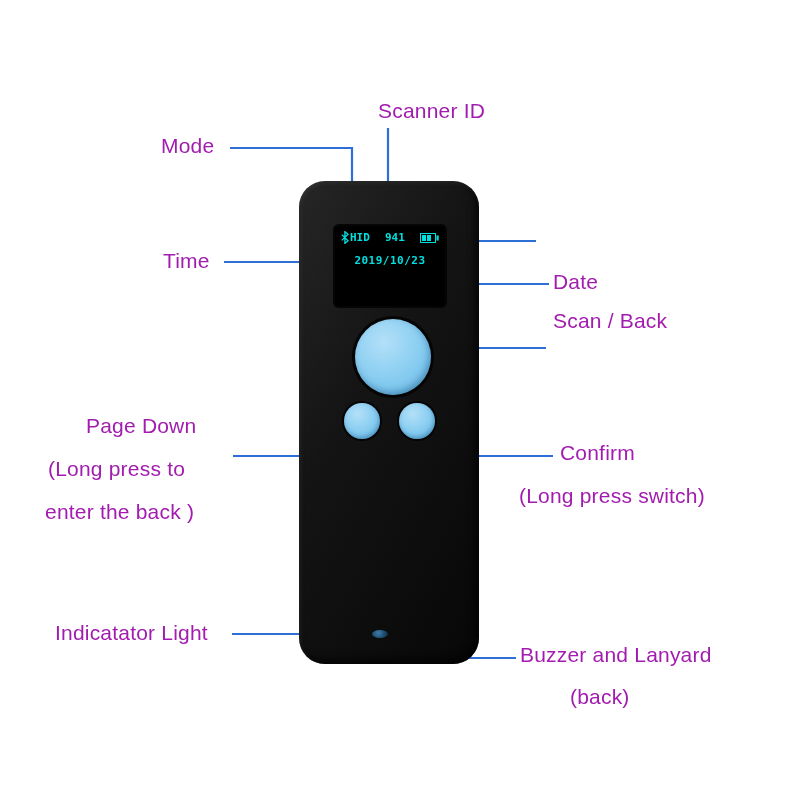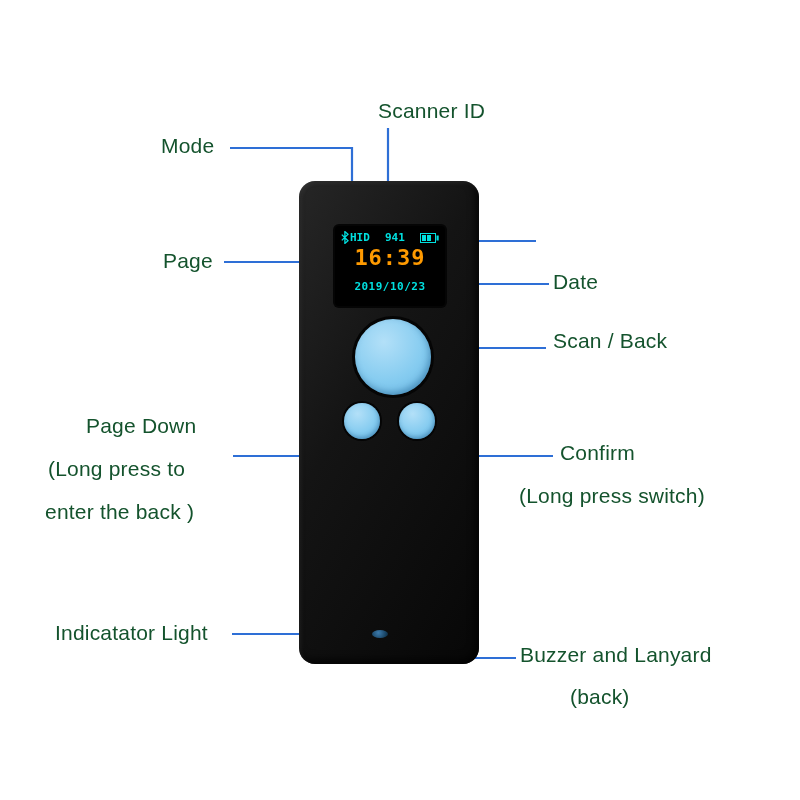--- a/index.html
+++ b/index.html
@@ -3,27 +3,27 @@
 <meta charset="utf-8">
 <style>
   html,body{margin:0;padding:0;background:#fff;}
   .stage{
     position:relative;width:800px;height:800px;background:#ffffff;
     font-family:"Liberation Sans",sans-serif;overflow:hidden;
   }
   .lines{position:absolute;left:0;top:0;pointer-events:none;}
   .lines polyline{fill:none;stroke:#2e6fd6;stroke-width:2.2;}
   .label{
-    position:absolute;font-size:21px;color:#14532d;white-space:nowrap;
+    position:absolute;font-size:21px;color:#a21caf;white-space:nowrap;
     letter-spacing:0.2px;
   }
   
   .device{
     position:absolute;left:299px;top:181px;width:180px;height:483px;
-    border-radius:16px;
+    border-radius:26px;
     background:linear-gradient(120deg,#262626 0%,#141414 40%,#070707 100%);
     box-shadow:inset 2px 2px 4px rgba(255,255,255,0.07), inset -3px -4px 8px rgba(0,0,0,0.8);
   }
   .screen{
     position:absolute;left:36px;top:45px;width:110px;height:80px;
     background:#000;border-radius:4px;
     box-shadow:0 0 0 2px #050505;
     font-family:"DejaVu Sans Mono",monospace;
   }
   .scr-row1{
@@ -84,34 +84,33 @@
           <span>HID</span>
         </span>
         <span>941</span>
         <svg width="19" height="10" viewBox="0 0 19 10">
           <rect x="0.5" y="0.5" width="15" height="9" fill="none" stroke="#00e0e0" stroke-width="1"></rect>
           <rect x="2" y="2" width="4" height="6" fill="#00e0e0"></rect>
           <rect x="7" y="2" width="4" height="6" fill="#00e0e0"></rect>
           <rect x="16.5" y="2.5" width="2.2" height="5" fill="#00e0e0"></rect>
         </svg>
       </div>
-      <div class="scr-time">16:39</div>
       <div class="scr-date">2019/10/23</div>
     </div>
     <div class="btn-big"></div>
     <div class="btn-small left"></div>
     <div class="btn-small right"></div>
     <div class="indicator"></div>
   </div>
 
   <div class="label" style="left:378px;top:99px">Scanner ID</div>
   <div class="label" style="left:161px;top:134px">Mode</div>
-  <div class="label" style="left:163px;top:249px">Page</div>
+  <div class="label" style="left:163px;top:249px">Time</div>
   <div class="label" style="left:553px;top:270px">Date</div>
-  <div class="label" style="left:553px;top:329px">Scan / Back</div>
+  <div class="label" style="left:553px;top:309px">Scan / Back</div>
   <div class="label" style="left:86px;top:414px">Page Down</div>
   <div class="label" style="left:48px;top:457px">(Long press to</div>
   <div class="label" style="left:45px;top:500px">enter the back )</div>
   <div class="label" style="left:560px;top:441px">Confirm</div>
   <div class="label" style="left:519px;top:484px">(Long press switch)</div>
   <div class="label" style="left:55px;top:621px">Indicatator Light</div>
   <div class="label" style="left:520px;top:643px">Buzzer and Lanyard</div>
   <div class="label" style="left:570px;top:685px">(back)</div>
 
 </div>

